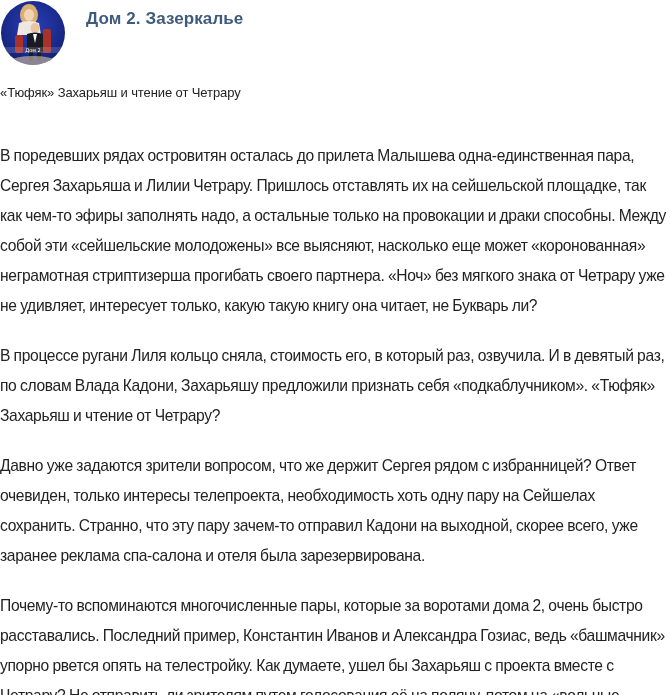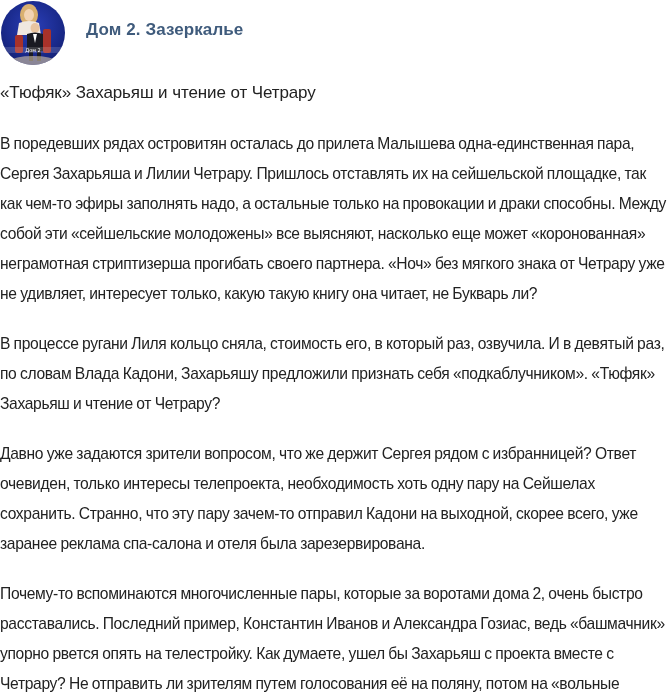--- a/index.html
+++ b/index.html
@@ -29,38 +29,38 @@
       width: 64px;
       height: 64px;
       border-radius: 50%;
       overflow: hidden;
       background: radial-gradient(circle at 50% 40%, #2b3fb8 0%, #1a2a8c 55%, #0e1860 100%);
     }
     .avatar svg { display: block; }
     .channel-name {
       position: absolute;
       left: 86px;
-      top: 20px;
+      top: 9px;
       font-size: 17px;
       font-weight: bold;
       color: #3f5b7c;
       letter-spacing: 0.1px;
       cursor: pointer;
     }
     .article {
       position: absolute;
       left: 0;
       top: 78px;
       width: 668px;
     }
     .article-title {
-      font-size: 17px;
+      font-size: 13px;
       line-height: 30px;
       color: #222222;
-      margin: 0 0 20px 0;
+      margin: 0 0 32px 0;
       font-weight: normal;
       letter-spacing: -0.1px;
     }
     .paragraph {
       font-family: "Liberation Sans", sans-serif;
       font-size: 16.2px;
       line-height: 30px;
       color: #222222;
       margin: 0 0 20px 0;
       letter-spacing: -0.35px;

